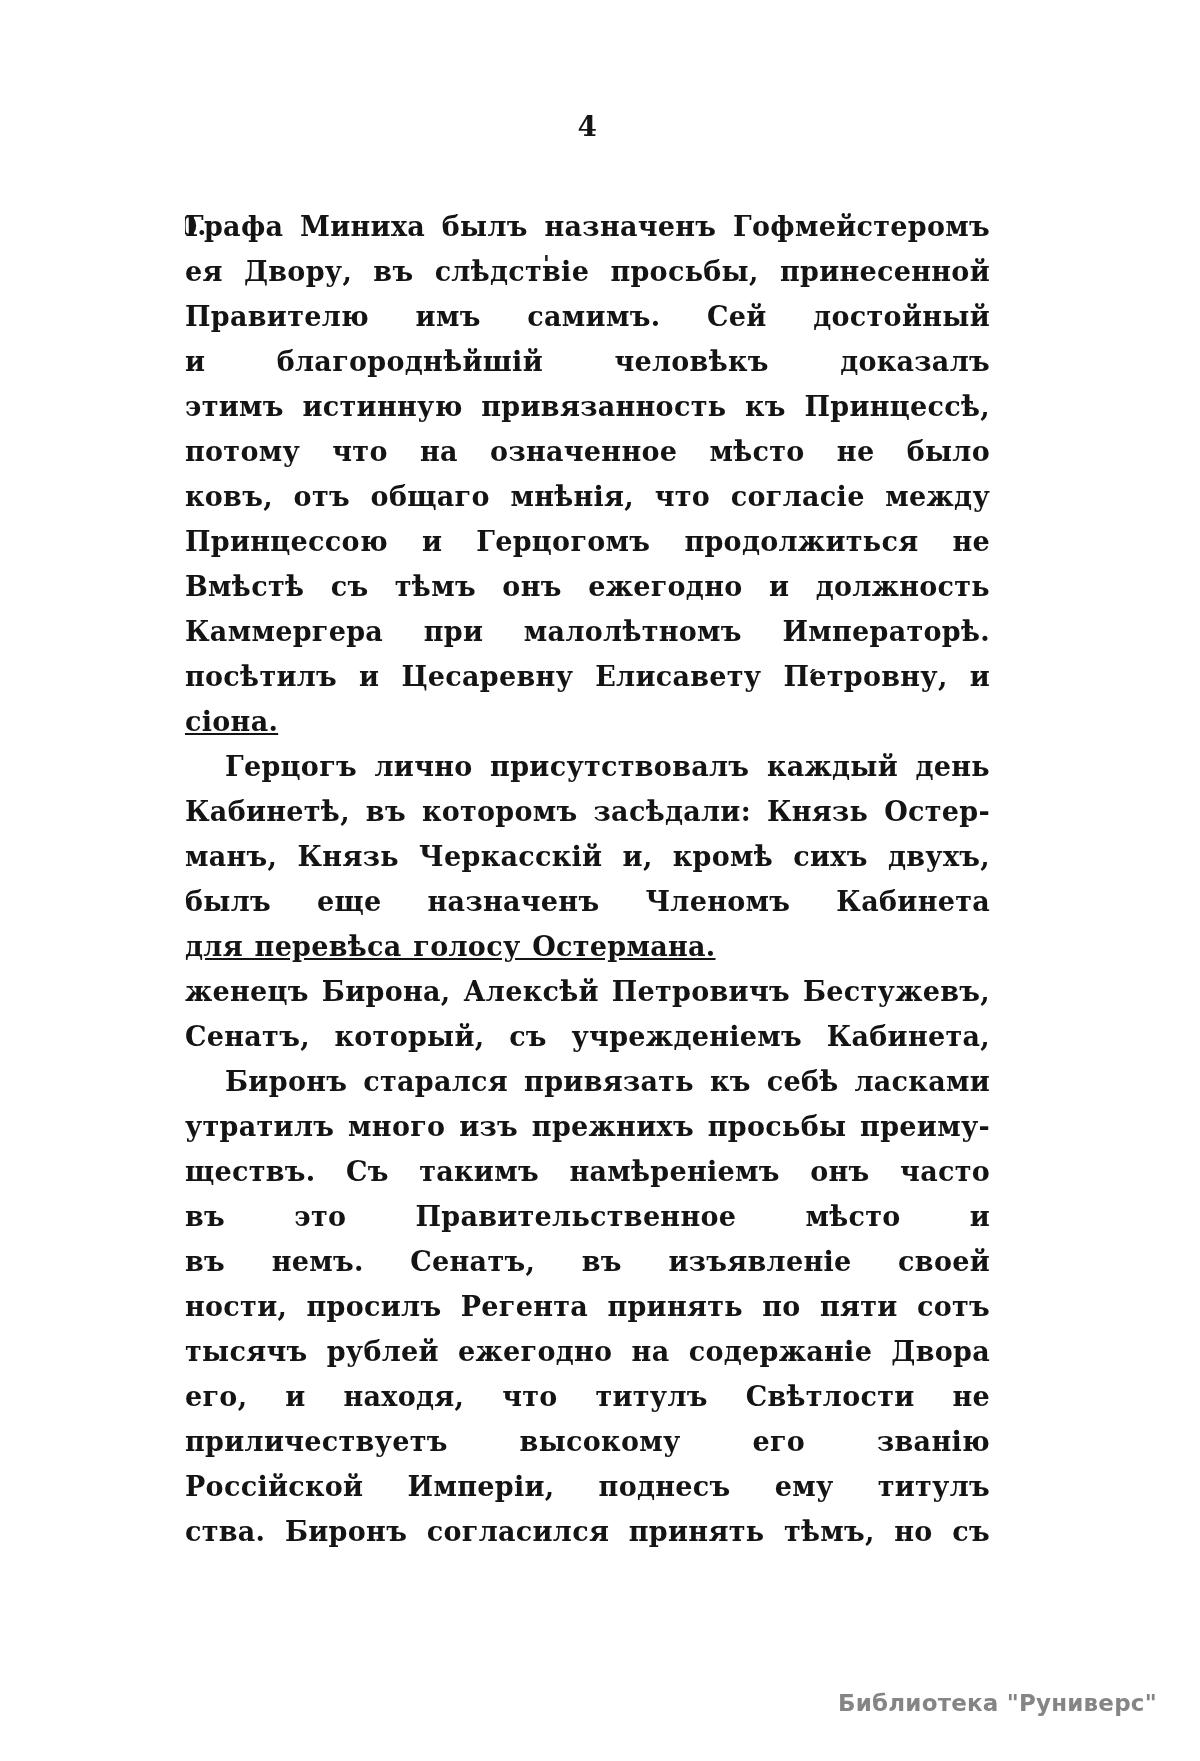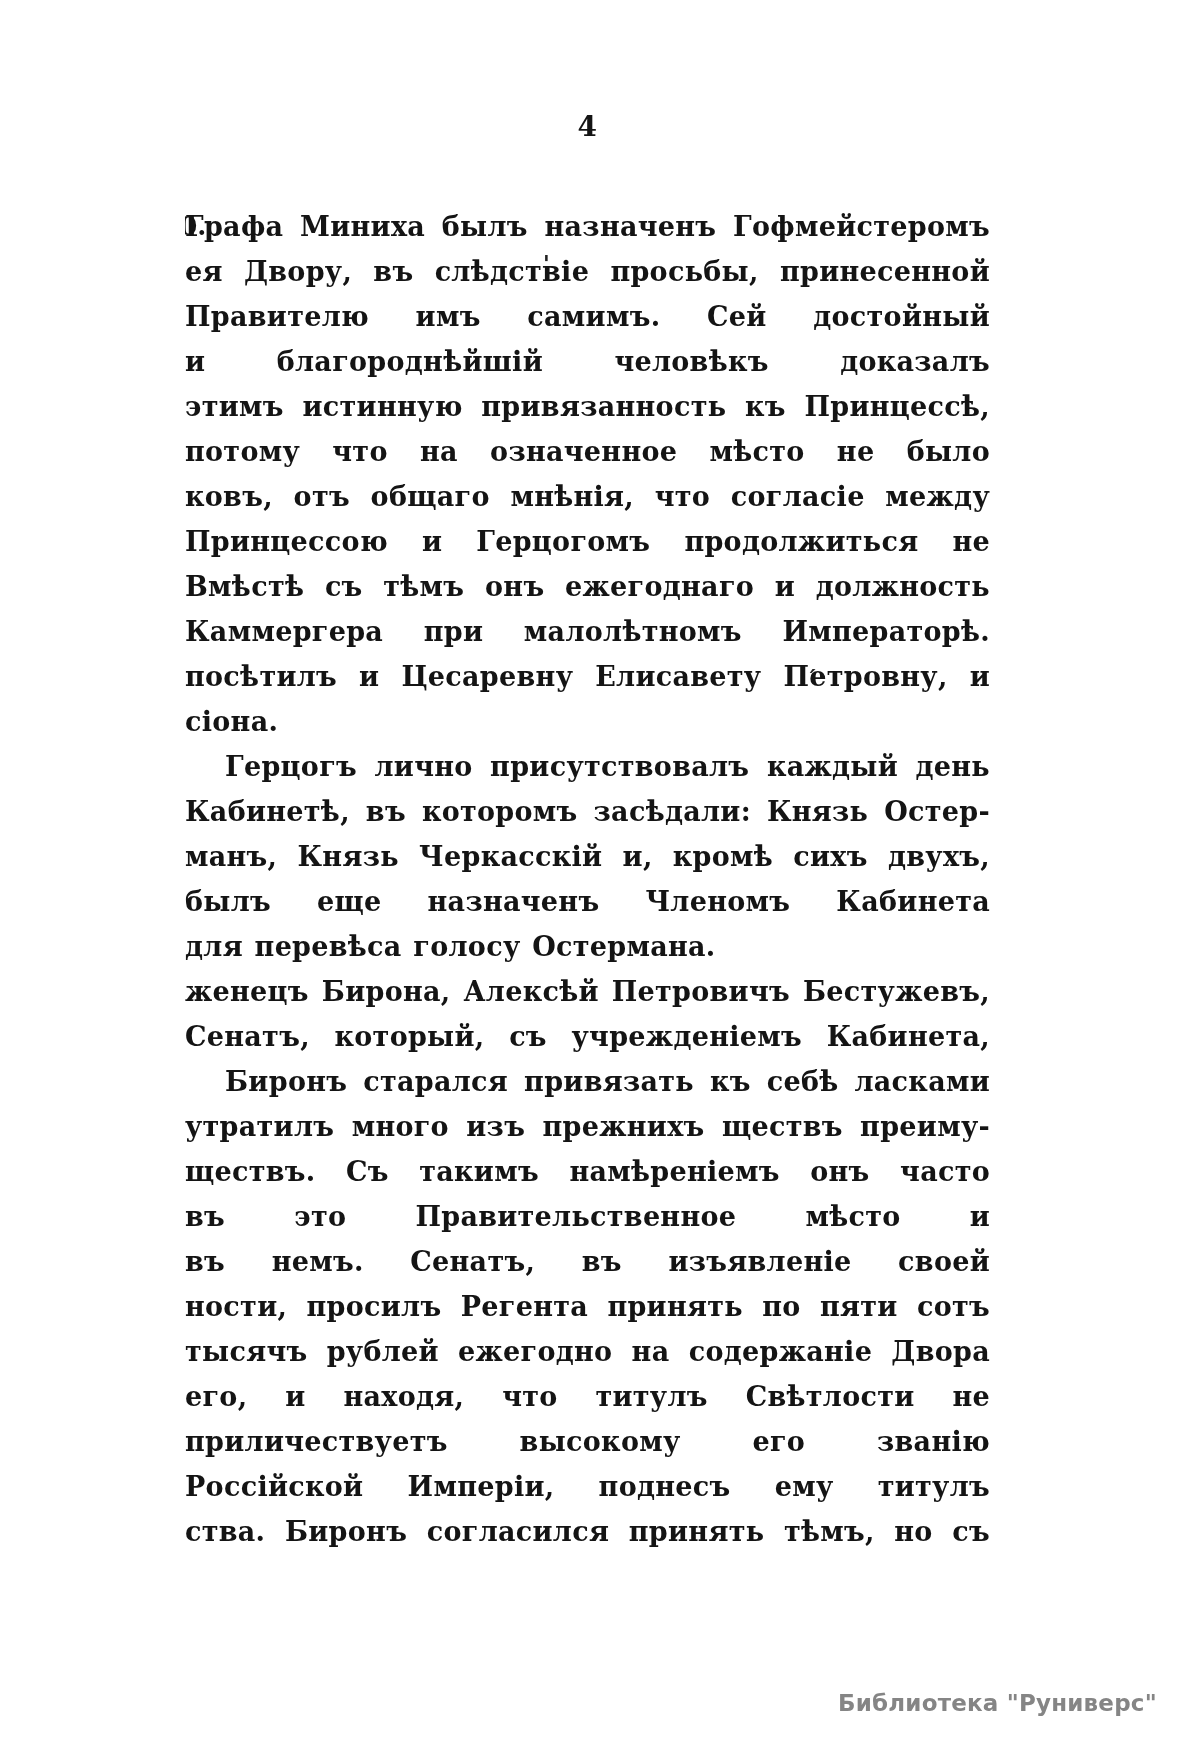--- a/index.html
+++ b/index.html
@@ -39,20 +39,21 @@
   .para { margin: 0; padding: 0; }
   .line {
     height: 45px;
     line-height: 45px;
     text-align: justify;
     text-align-last: justify;
     overflow: hidden;
   }
   .line.no-stretch {
     text-align-last: left;
+    text-decoration: underline;
   }
   .line.indent {
     text-indent: 40px;
   }
   .line.first-line {
     position: relative;
   }
   .year {
     position: absolute;
     left: -60px;
@@ -88,37 +89,37 @@
   <div class="text-block" id="text-block">
       <div class="para">
         <div class="line first-line"><span class="year">1740.</span>Графа Миниха былъ назначенъ Гофмейстеромъ къ</div>
         <div class="line">ея Двору, въ слѣдствіе просьбы, принесенной</div>
         <div class="line">Правителю имъ самимъ. Сей достойный уваженія</div>
         <div class="line">и благороднѣйшій человѣкъ доказалъ поступкомъ</div>
         <div class="line">этимъ истинную привязанность къ Принцессѣ,</div>
         <div class="line">потому что на означенное мѣсто не было охотни-</div>
         <div class="line">ковъ, отъ общаго мнѣнія, что согласіе между</div>
         <div class="line">Принцессою и Герцогомъ продолжиться не могло.</div>
-        <div class="line">Вмѣстѣ съ тѣмъ онъ ежегоднаго и должность</div>
+        <div class="line">Вмѣстѣ съ тѣмъ онъ ежегодно и должность</div>
         <div class="line">Каммергера при малолѣтномъ Императорѣ. Биронъ</div>
         <div class="line">посѣтилъ и Цесаревну Елисавету Петровну, и на-</div>
         <div class="line no-stretch">сіона.</div>
       </div>
       <div class="para">
         <div class="line indent">Герцогъ лично присутствовалъ каждый день въ</div>
         <div class="line">Кабинетѣ, въ которомъ засѣдали: Князь Остер-</div>
         <div class="line">манъ, Князь Черкасскій и, кромѣ сихъ двухъ,</div>
         <div class="line">былъ еще назначенъ Членомъ Кабинета привер-</div>
         <div class="line no-stretch">для перевѣса голосу Остермана.</div>
         <div class="line">женецъ Бирона, Алексѣй Петровичъ Бестужевъ,</div>
       </div>
       <div class="para">
         <div class="line">Сенатъ, который, съ учрежденіемъ Кабинета,</div>
         <div class="line indent">Биронъ старался привязать къ себѣ ласками</div>
-        <div class="line">утратилъ много изъ прежнихъ ществъ преиму-</div>
+        <div class="line">утратилъ много изъ прежнихъ просьбы преиму-</div>
         <div class="line">ществъ. Съ такимъ намѣреніемъ онъ часто ѣзжалъ</div>
         <div class="line">въ это Правительственное мѣсто и присутствовалъ</div>
         <div class="line">въ немъ. Сенатъ, въ изъявленіе своей признатель-</div>
         <div class="line">ности, просилъ Регента принять по пяти сотъ</div>
         <div class="line">тысячъ рублей ежегодно на содержаніе Двора</div>
         <div class="line">его, и находя, что титулъ Свѣтлости не довольно</div>
         <div class="line">приличествуетъ высокому его званію Правителя</div>
         <div class="line">Россійской Имперіи, поднесъ ему титулъ Высоче-</div>
         <div class="line">ства. Биронъ согласился принять тѣмъ, но съ</div>
       </div>

